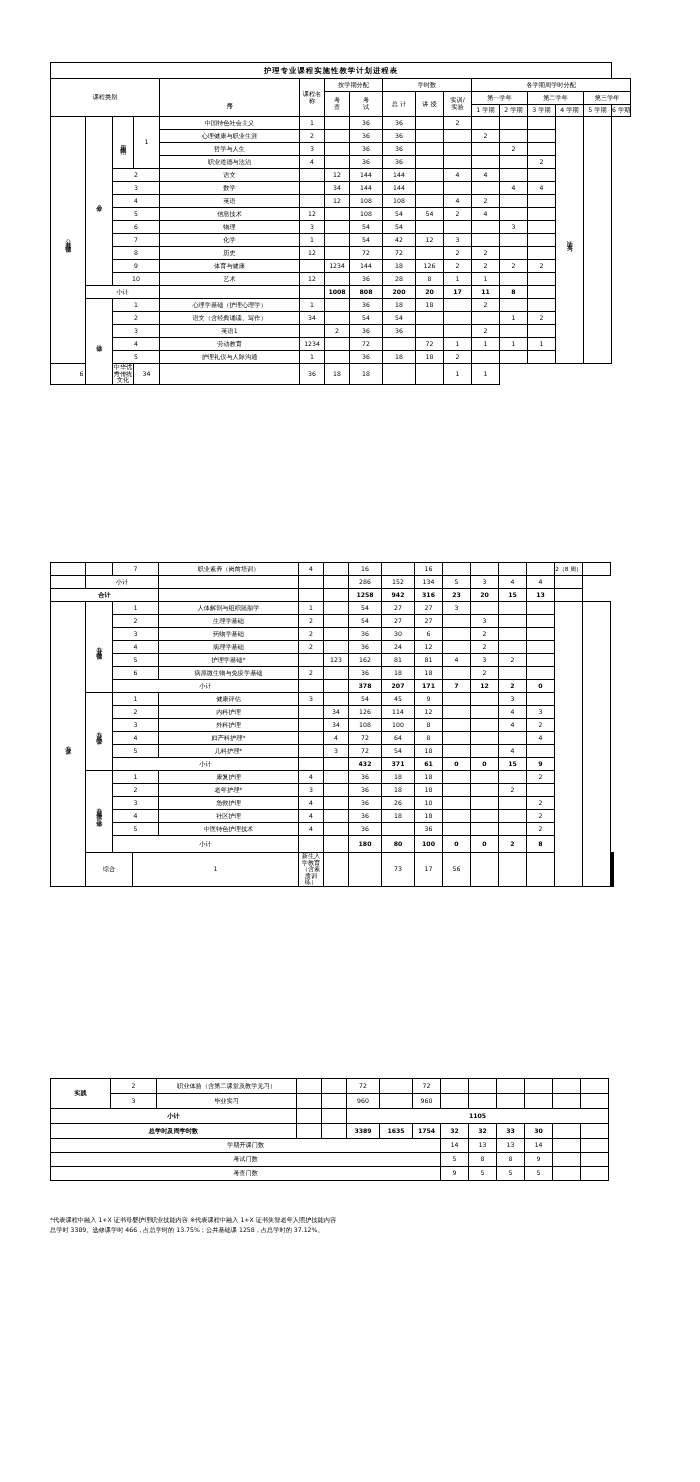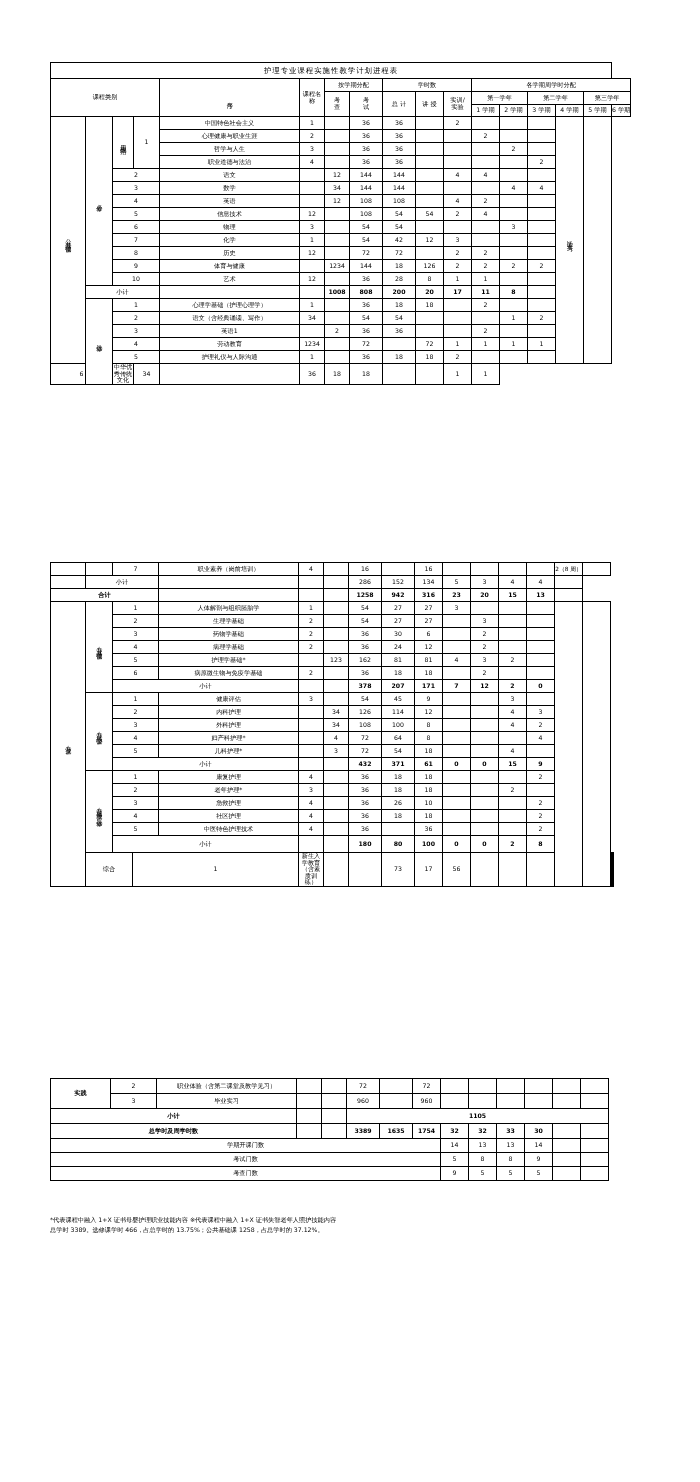--- a/index.html
+++ b/index.html
@@ -5,21 +5,21 @@
   html,body{margin:0;padding:0;background:#ffffff;}
   body{width:700px;height:1482px;font-family:"DejaVu Sans","Liberation Sans",sans-serif;color:#000;}
   .page{position:relative;width:700px;height:1482px;}
   table{border-collapse:collapse;table-layout:fixed;}
   td,th{border:1px solid #000;font-weight:normal;text-align:center;vertical-align:middle;padding:0;font-size:6.2px;line-height:1.05;}
   .blk{position:absolute;}
   
   #block1{left:50px;top:62px;}
   #block2{left:50px;top:562px;}
   #block3{left:50px;top:1078px;}
-  .title{font-size:7.4px;letter-spacing:1px;}
+  .title{font-size:7.4px;letter-spacing:1px;font-weight:bold;}
   .vtext{writing-mode:vertical-rl;text-orientation:upright;letter-spacing:2px;display:inline-block;}
   .vtext2{writing-mode:vertical-rl;text-orientation:upright;letter-spacing:1px;display:inline-block;}
   .cname{text-align:center;}
   .note{position:absolute;left:50px;top:1215px;width:600px;font-size:6.2px;line-height:1.55;}
   .note div{white-space:nowrap;}
   .sm{font-size:5.8px;}
 </style>
 </head>
 <body>
 

